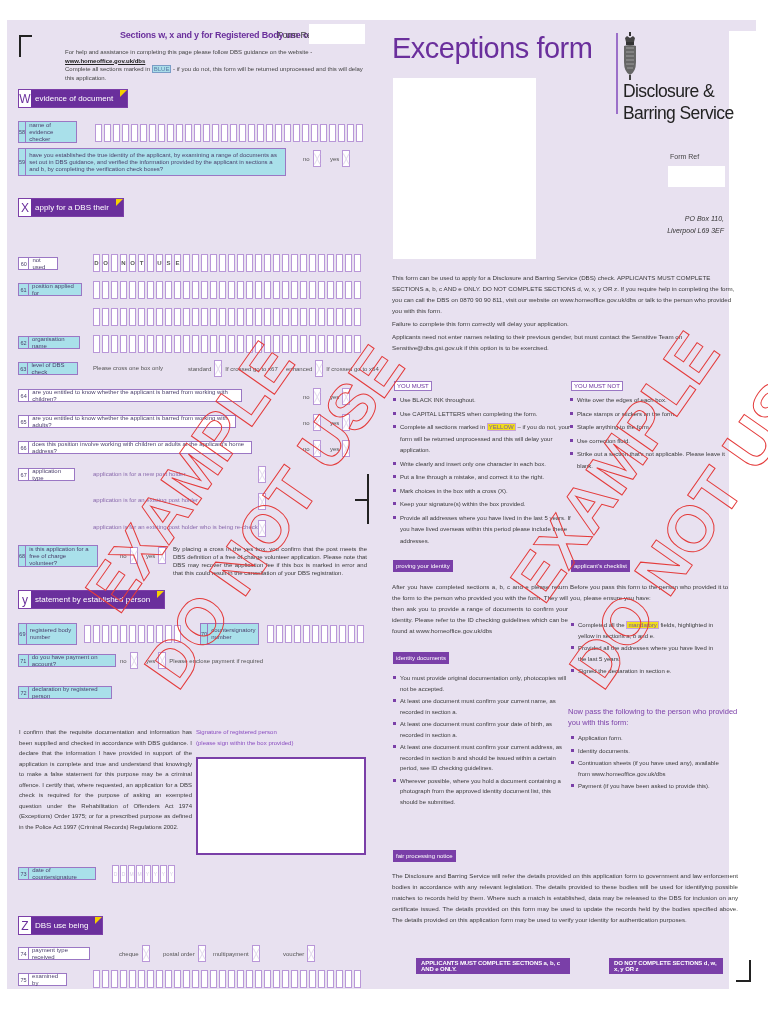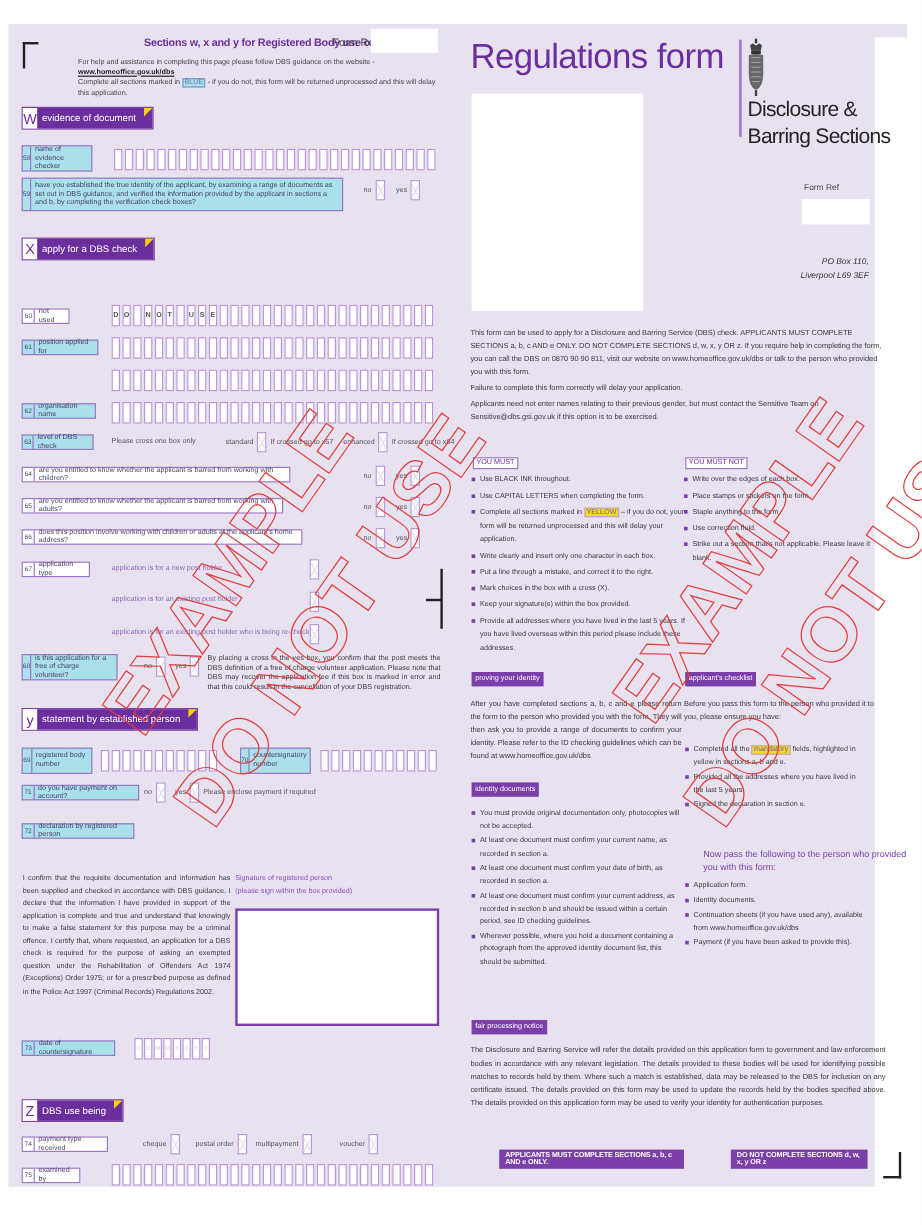--- a/index.html
+++ b/index.html
@@ -149,21 +149,21 @@
     <span>no</span>
     <div class="chk"></div>
   </div>
 <div class="chk-wrap" style="left:330px;top:150px;">
     <span>yes</span>
     <div class="chk"></div>
   </div>
 
 <div class="sec-head" style="left:18px;top:198px;">
   <div class="sec-letter">X</div>
-  <div class="sec-label">apply for a DBS check</div>
+  <div class="sec-label">apply for a DBS their</div>
 </div>
 
 <div class="qlabel plain" style="left:18px;top:257px;width:40px;height:13px;">
   <div class="qnum">60</div>
   <div class="qtext">not used</div>
 </div>
 <div class="cells" id="c60" style="left:93px;top:254px;">
     <div class="cell">D</div>
     <div class="cell">O</div>
     <div class="cell"></div>
@@ -520,35 +520,35 @@
     <div class="cell"></div>
     <div class="cell"></div>
     <div class="cell"></div>
     <div class="cell"></div>
     <div class="cell"></div>
     <div class="cell"></div>
     <div class="cell"></div>
     <div class="cell"></div>
   </div>
 
-<div class="app-title">Regulations form</div>
+<div class="app-title">Exceptions form</div>
 <div class="photo-box"></div>
 
 <div class="logo-bar"></div>
 <svg class="crest" viewBox="0 0 16 48">
   <rect x="7" y="0" width="2" height="4" fill="#333"></rect>
   <path d="M3 6 L5 4 L8 6 L11 4 L13 6 L12 10 L4 10 Z" fill="#444"></path>
   <rect x="4" y="10" width="8" height="3" fill="#333"></rect>
   <path d="M2 14 Q8 12 14 14 L14 30 Q14 40 8 43 Q2 40 2 30 Z" fill="#666"></path>
   <path d="M4 16 L12 16 M4 20 L12 20 M4 24 L12 24 M4 28 L12 28 M4 32 L12 32 M5 36 L11 36" stroke="#aaa" stroke-width="0.8"></path>
   <rect x="7" y="43" width="2" height="5" fill="#444"></rect>
 </svg>
 <div class="dbs-name">
   <div>Disclosure &amp;</div>
-  <div>Barring Sections</div>
+  <div>Barring Service</div>
 </div>
 <div class="r-formref">Form Ref</div>
 <div class="r-formref-box"></div>
 <div class="address">
   <div>PO Box 110,</div>
   <div>Liverpool L69 3EF</div>
 </div>
 
 <div class="intro">
   <p>This form can be used to apply for a Disclosure and Barring Service (DBS) check. APPLICANTS MUST COMPLETE SECTIONS a, b, c AND e ONLY. DO NOT COMPLETE SECTIONS d, w, x, y OR z. If you require help in completing the form, you can call the DBS on 0870 90 90 811, visit our website on www.homeoffice.gov.uk/dbs or talk to the person who provided you with this form.</p>
@@ -590,21 +590,21 @@
   </ul>
 
 <div class="tag-fill" style="left:571px;top:560px;">applicant's checklist</div>
 <div class="para" style="left:570px;top:581px;width:170px;text-align:left;">Before you pass this form to the person who provided it to you, please ensure you have:</div>
 <ul class="blist" id="checkList" style="left:570px;top:620px;width:150px;line-height:10.5px;">
     <li style="margin-bottom: 2px;">Completed all the <span class="yellow">mandatory</span> fields, highlighted in yellow in sections a, b and e.</li>
     <li style="margin-bottom: 2px;">Provided all the addresses where you have lived in the last 5 years.</li>
     <li style="margin-bottom: 2px;">Signed the declaration in section e.</li>
   </ul>
 
-<div class="purple-head" style="left:586px;top:706px;width:170px;">Now pass the following to the person who provided you with this form:</div>
+<div class="purple-head" style="left:568px;top:706px;width:170px;">Now pass the following to the person who provided you with this form:</div>
 <ul class="blist" id="passList" style="left:570px;top:733px;width:160px;line-height:10.5px;">
     <li style="margin-bottom: 2px;">Application form.</li>
     <li style="margin-bottom: 2px;">Identity documents.</li>
     <li style="margin-bottom: 2px;">Continuation sheets (if you have used any), available from www.homeoffice.gov.uk/dbs</li>
     <li style="margin-bottom: 2px;">Payment (if you have been asked to provide this).</li>
   </ul>
 
 <div class="tag-fill" style="left:393px;top:850px;">fair processing notice</div>
 <div class="para" style="left:392px;top:870px;width:346px;">The Disclosure and Barring Service will refer the details provided on this application form to government and law enforcement bodies in accordance with any relevant legislation. The details provided to these bodies will be used for identifying possible matches to records held by them. Where such a match is established, data may be released to the DBS for inclusion on any certificate issued. The details provided on this form may be used to update the records held by the bodies specified above. The details provided on this application form may be used to verify your identity for authentication purposes.</div>
 

